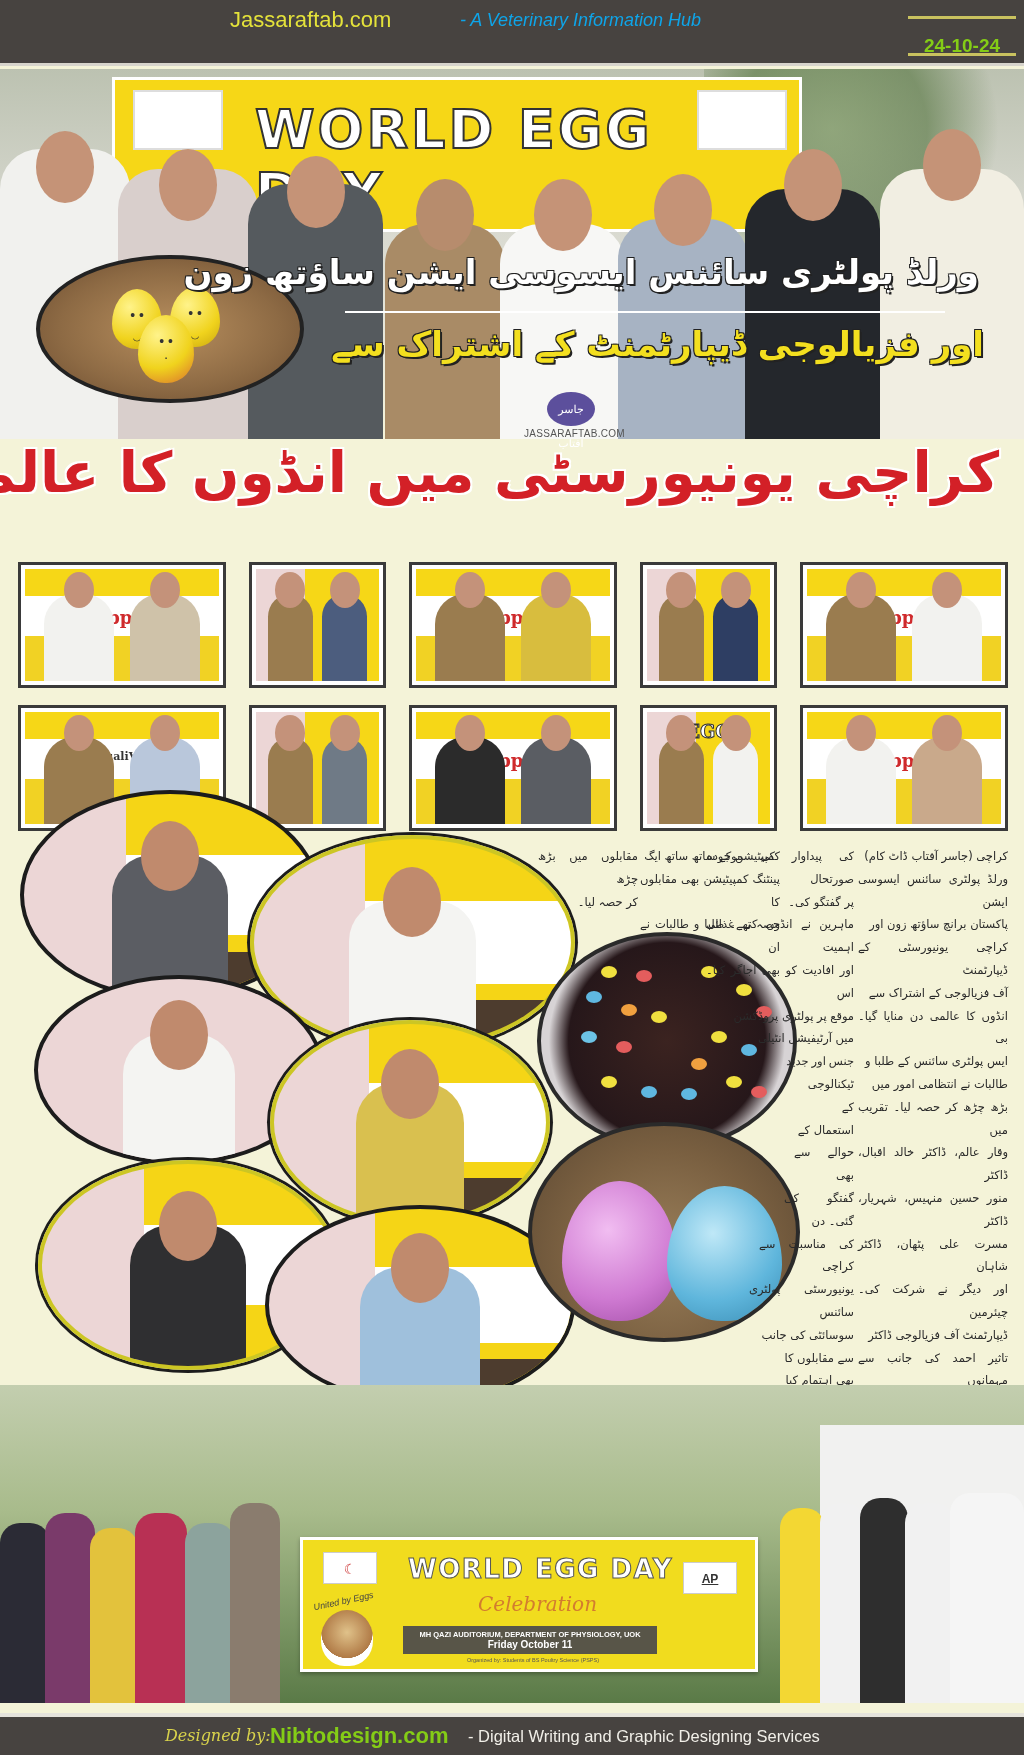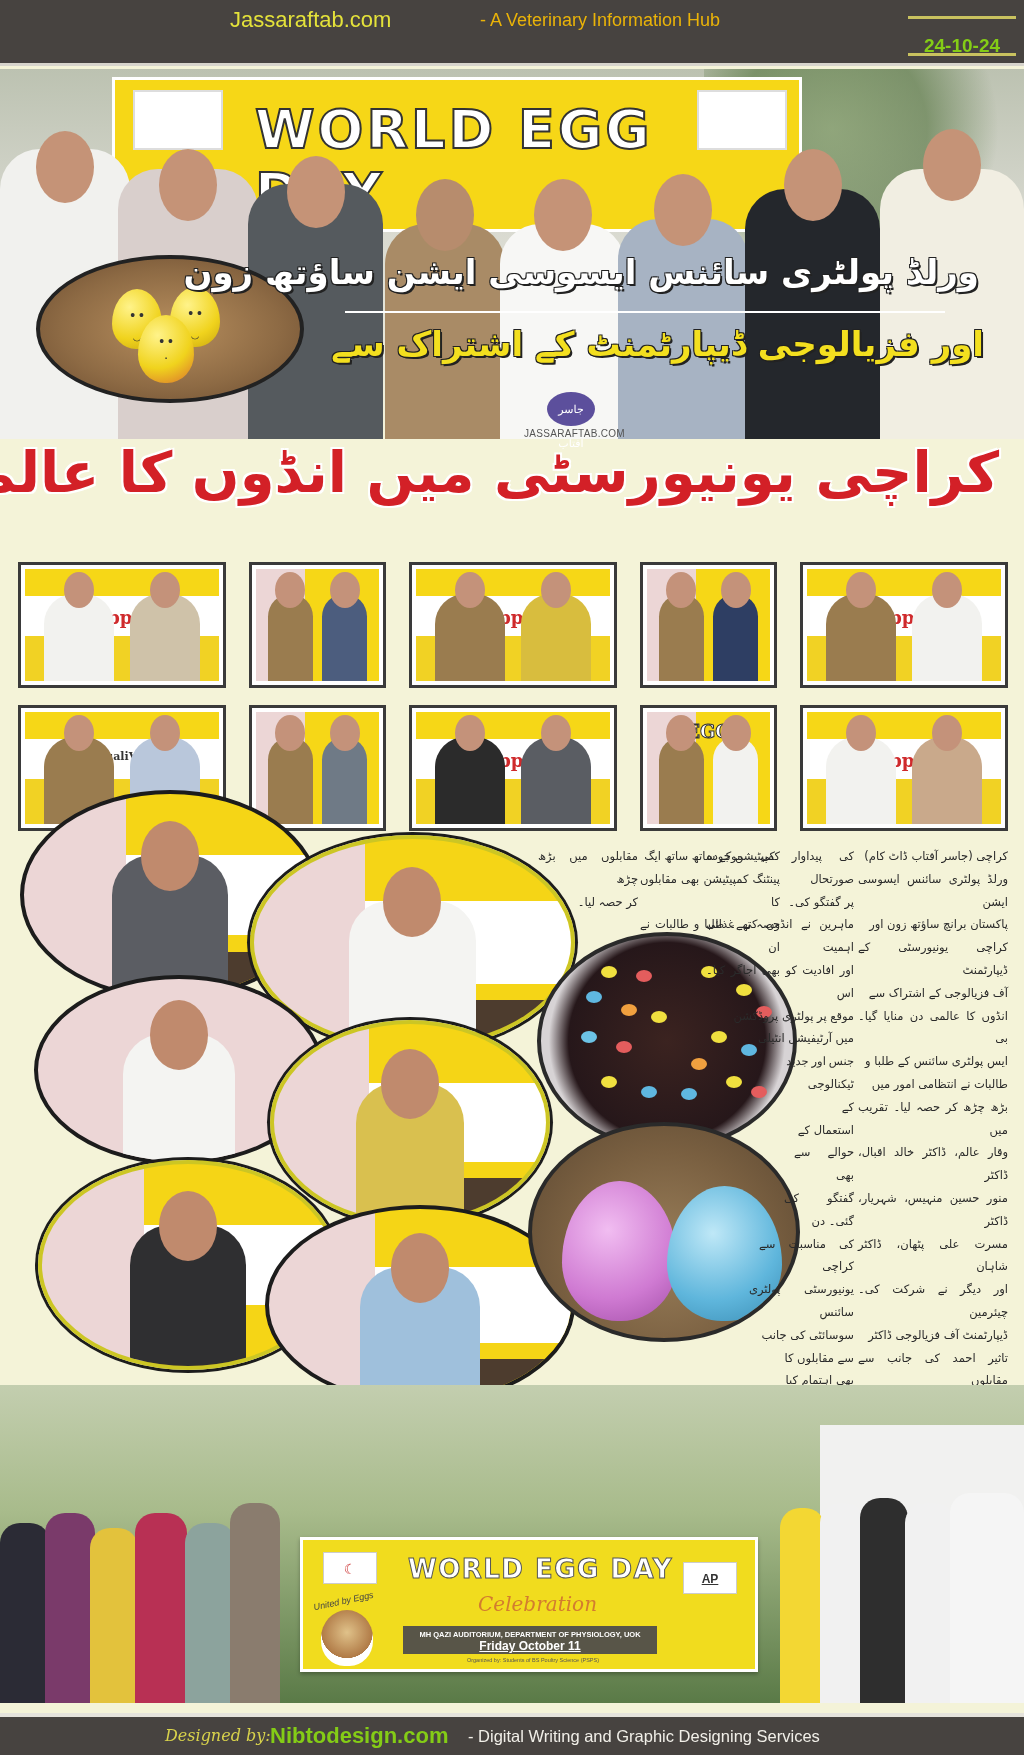--- a/index.html
+++ b/index.html
@@ -2,21 +2,21 @@
 <html><head>
 <meta charset="utf-8">
 <style>
   * { box-sizing: border-box; margin: 0; padding: 0; }
   html, body { width: 1024px; height: 1755px; overflow: hidden; background: #f4f3d8; }
   body { position: relative; font-family: "Liberation Sans", sans-serif; }
 
   
   .header { position: absolute; left: 0; top: 0; width: 1024px; height: 66px; background: #474340; border-bottom: 3px solid #d7d4cc; }
   .header .site { position: absolute; left: 230px; top: 7px; font-size: 22px; color: #e4e23a; }
-  .header .tag { position: absolute; left: 480px; top: 10px; font-size: 18px; color: #eab308; }
+  .header .tag { position: absolute; left: 460px; top: 10px; font-size: 18px; color: #0ea5e9; font-style: italic; }
   .header .fb { position: absolute; left: 305px; top: 36px; font-size: 21px; color: #f4f2ec; font-weight: bold; letter-spacing: -0.3px; }
   .date-box { position: absolute; left: 908px; top: 14px; width: 108px; height: 42px; }
   .date-box .line { position: absolute; left: 0; width: 100%; height: 3px; background: #c9c25f; }
   .date-box .line.t { top: 2px; } .date-box .line.b { bottom: 0; }
   .date-box .dt { position: absolute; left: 0; top: 21px; width: 100%; text-align: center; color: #84cc16; font-size: 19px; font-weight: bold; }
 
   
   .top-photo { position: absolute; left: 0; top: 69px; width: 1024px; height: 370px;
     background: linear-gradient(180deg, #bcc2b1 0%, #d7d8cf 40%, #eaeadc 78%, #f4f3d8 100%); overflow: hidden; }
   .trees { position: absolute; right: 0; top: 0; width: 320px; height: 200px; background: radial-gradient(circle at 40% 30%, #6b8c4f 0%, #50713a 40%, transparent 70%); opacity: .6; }
@@ -80,21 +80,21 @@
   .crowd { position: absolute; left: 0; top: 70px; width: 1024px; height: 248px; }
   .crowd span { position: absolute; bottom: 0; border-radius: 20px 20px 0 0; }
 
   .banner-bot { position: absolute; left: 300px; top: 1537px; width: 458px; height: 135px; background: #f1dc1e; border: 3px solid #fff; box-shadow: 0 2px 4px rgba(0,0,0,.3); }
   .banner-bot .logo-l { position: absolute; left: 20px; top: 12px; width: 54px; height: 32px; background: #fff; border: 1px solid #ccc; text-align: center; font-size: 14px; color: #c33; line-height: 32px; }
   .banner-bot .logo-r { position: absolute; right: 18px; top: 22px; width: 54px; height: 32px; background: #fff; border: 1px solid #ccc; text-align: center; font-size: 12px; color: #333; line-height: 32px; font-weight: bold; text-decoration: underline; }
   .banner-bot .title { position: absolute; left: 105px; top: 14px; font-size: 26px; font-weight: bold; color: #fff; -webkit-text-stroke: 1px #555; letter-spacing: 1.5px; font-family: "DejaVu Sans", sans-serif; }
   .banner-bot .celeb { position: absolute; left: 175px; top: 52px; font-size: 20px; font-style: italic; color: #d37c2f; font-family: "DejaVu Serif", serif; }
   .banner-bot .venue-box { position: absolute; left: 100px; top: 86px; width: 254px; height: 28px; background: #585548; color: #fff; text-align: center; }
   .banner-bot .venue { display: block; font-size: 7.5px; font-weight: bold; margin-top: 4px; }
-  .banner-bot .vdate { display: block; font-size: 12px; font-weight: bold; text-decoration: underline; }
+  .banner-bot .vdate { display: block; font-size: 10px; font-weight: bold; }
   .banner-bot .org { position: absolute; left: 160px; top: 117px; font-size: 5.5px; color: #555; text-align: center; width: 140px; }
   .banner-bot .united { position: absolute; left: 10px; top: 56px; font-size: 9px; color: #444; font-style: italic; transform: rotate(-12deg); }
   .banner-bot .chick { position: absolute; left: 18px; top: 70px; width: 52px; height: 56px; border-radius: 50% 50% 45% 45%; background: radial-gradient(circle at 50% 40%, #e0c28a, #b07a46 60%, #fff 61%); }
 
   
   .footer { position: absolute; left: 0; top: 1713px; width: 1024px; height: 42px; background: #474340; border-top: 4px solid #e5e3dc; }
   .footer .designed { position: absolute; left: 165px; top: 9px; font-size: 16px; font-style: italic; color: #d8d24b; font-family: "DejaVu Serif", serif; }
   .footer .site { position: absolute; left: 270px; top: 6px; font-size: 22px; font-weight: bold; color: #84cc16; }
   .footer .desc { position: absolute; left: 468px; top: 10px; font-size: 16.5px; color: #f1efe8; }
 </style>
@@ -296,21 +296,21 @@
     <p>آف فزیالوجی کے اشتراک سے</p>
     <p>انڈوں کا عالمی دن منایا گیا۔ بی</p>
     <p>ایس پولٹری سائنس کے طلبا و</p>
     <p>طالبات نے انتظامی امور میں</p>
     <p>بڑھ چڑھ کر حصہ لیا۔ تقریب میں</p>
     <p>وقار عالم، ڈاکٹر خالد اقبال، ڈاکٹر</p>
     <p>منور حسین منہیس، شہریار، ڈاکٹر</p>
     <p>مسرت علی پٹھان، ڈاکٹر شاہان</p>
     <p>اور دیگر نے شرکت کی۔ چیئرمین</p>
     <p>ڈیپارٹمنٹ آف فزیالوجی ڈاکٹر</p>
-    <p>تاثیر احمد کی جانب سے مقابلوں</p>
+    <p>تاثیر احمد کی جانب سے مہمانوں</p>
     <p>کو خوش آمدید کہا گیا۔</p>
     <p style="margin-top:6px;">تقریب سے خطاب کرتے ہوئے</p>
     <p>مقررین نے ورلڈ ایگ ڈے کی</p>
     <p>ہسٹری اور پاکستان میں انڈوں</p>
 </div>
 <div class="col" style="left:706px;top:845px;width:148px;">
   <p>کی پیداوار کی موجودہ صورتحال</p>
     <p>پر گفتگو کی۔</p>
     <p>ماہرین نے انڈوں کی غذائی اہمیت</p>
     <p>اور افادیت کو بھی اجاگر کیا۔ اس</p>

